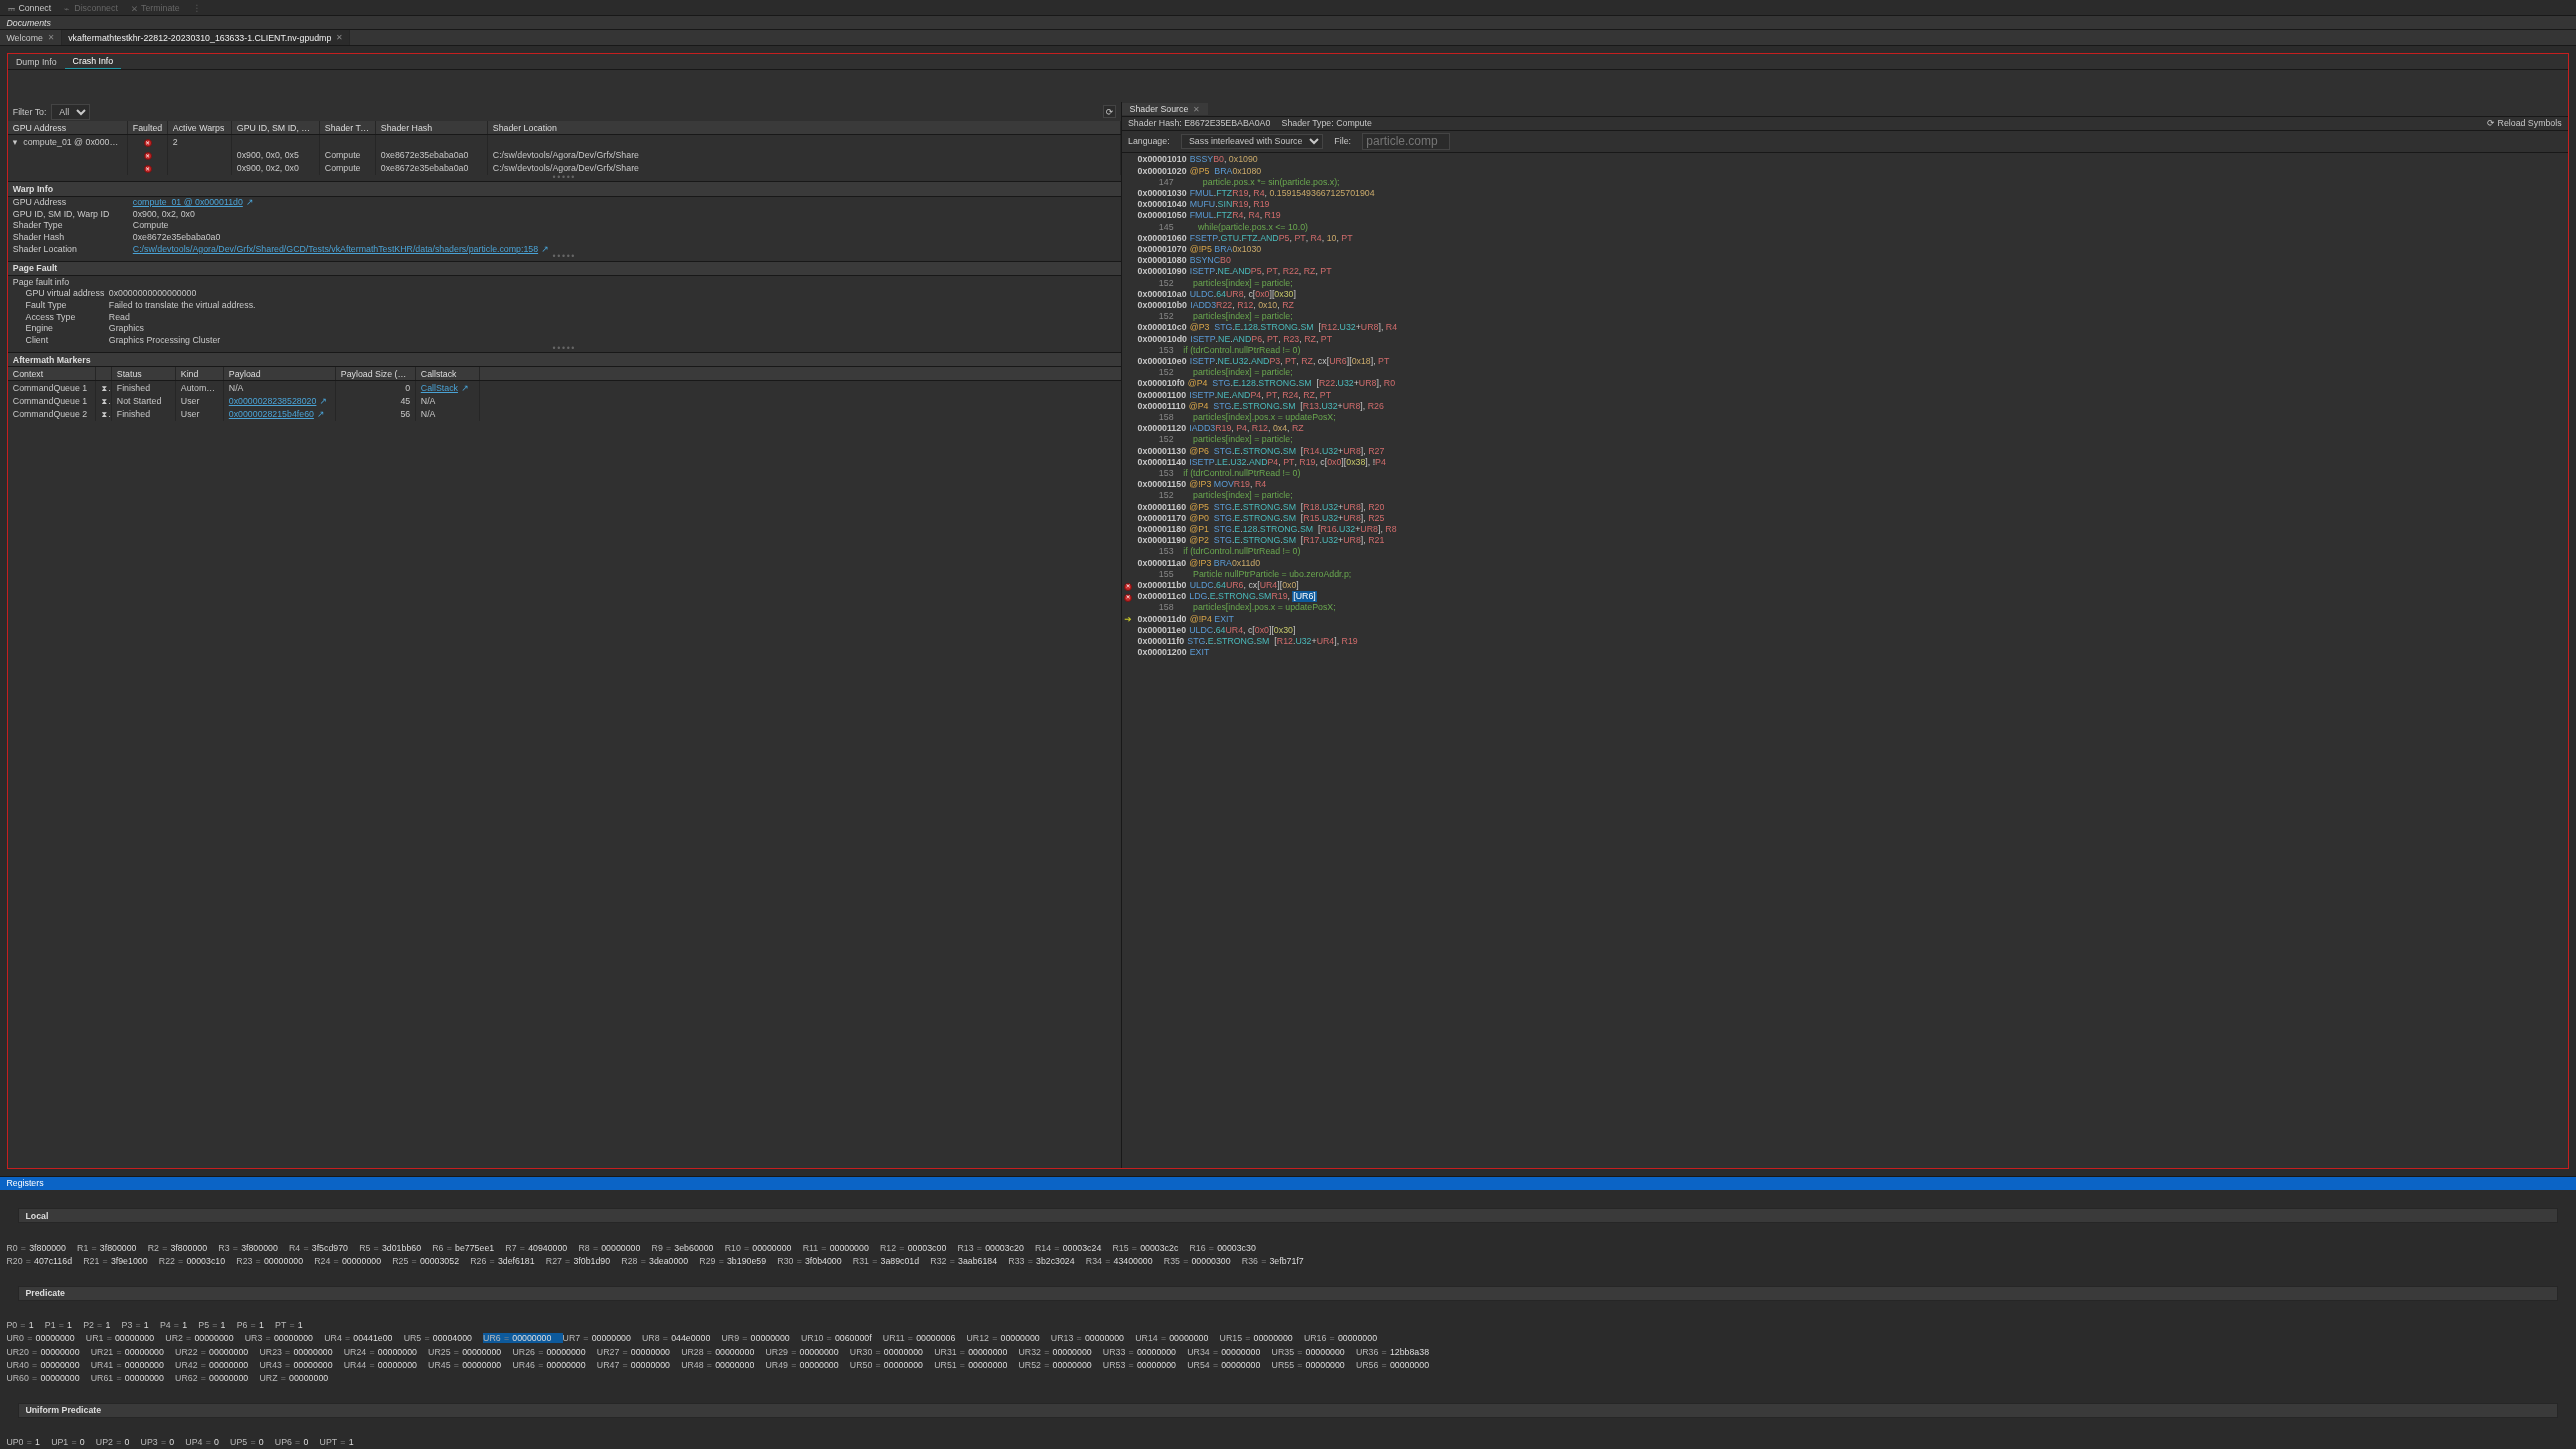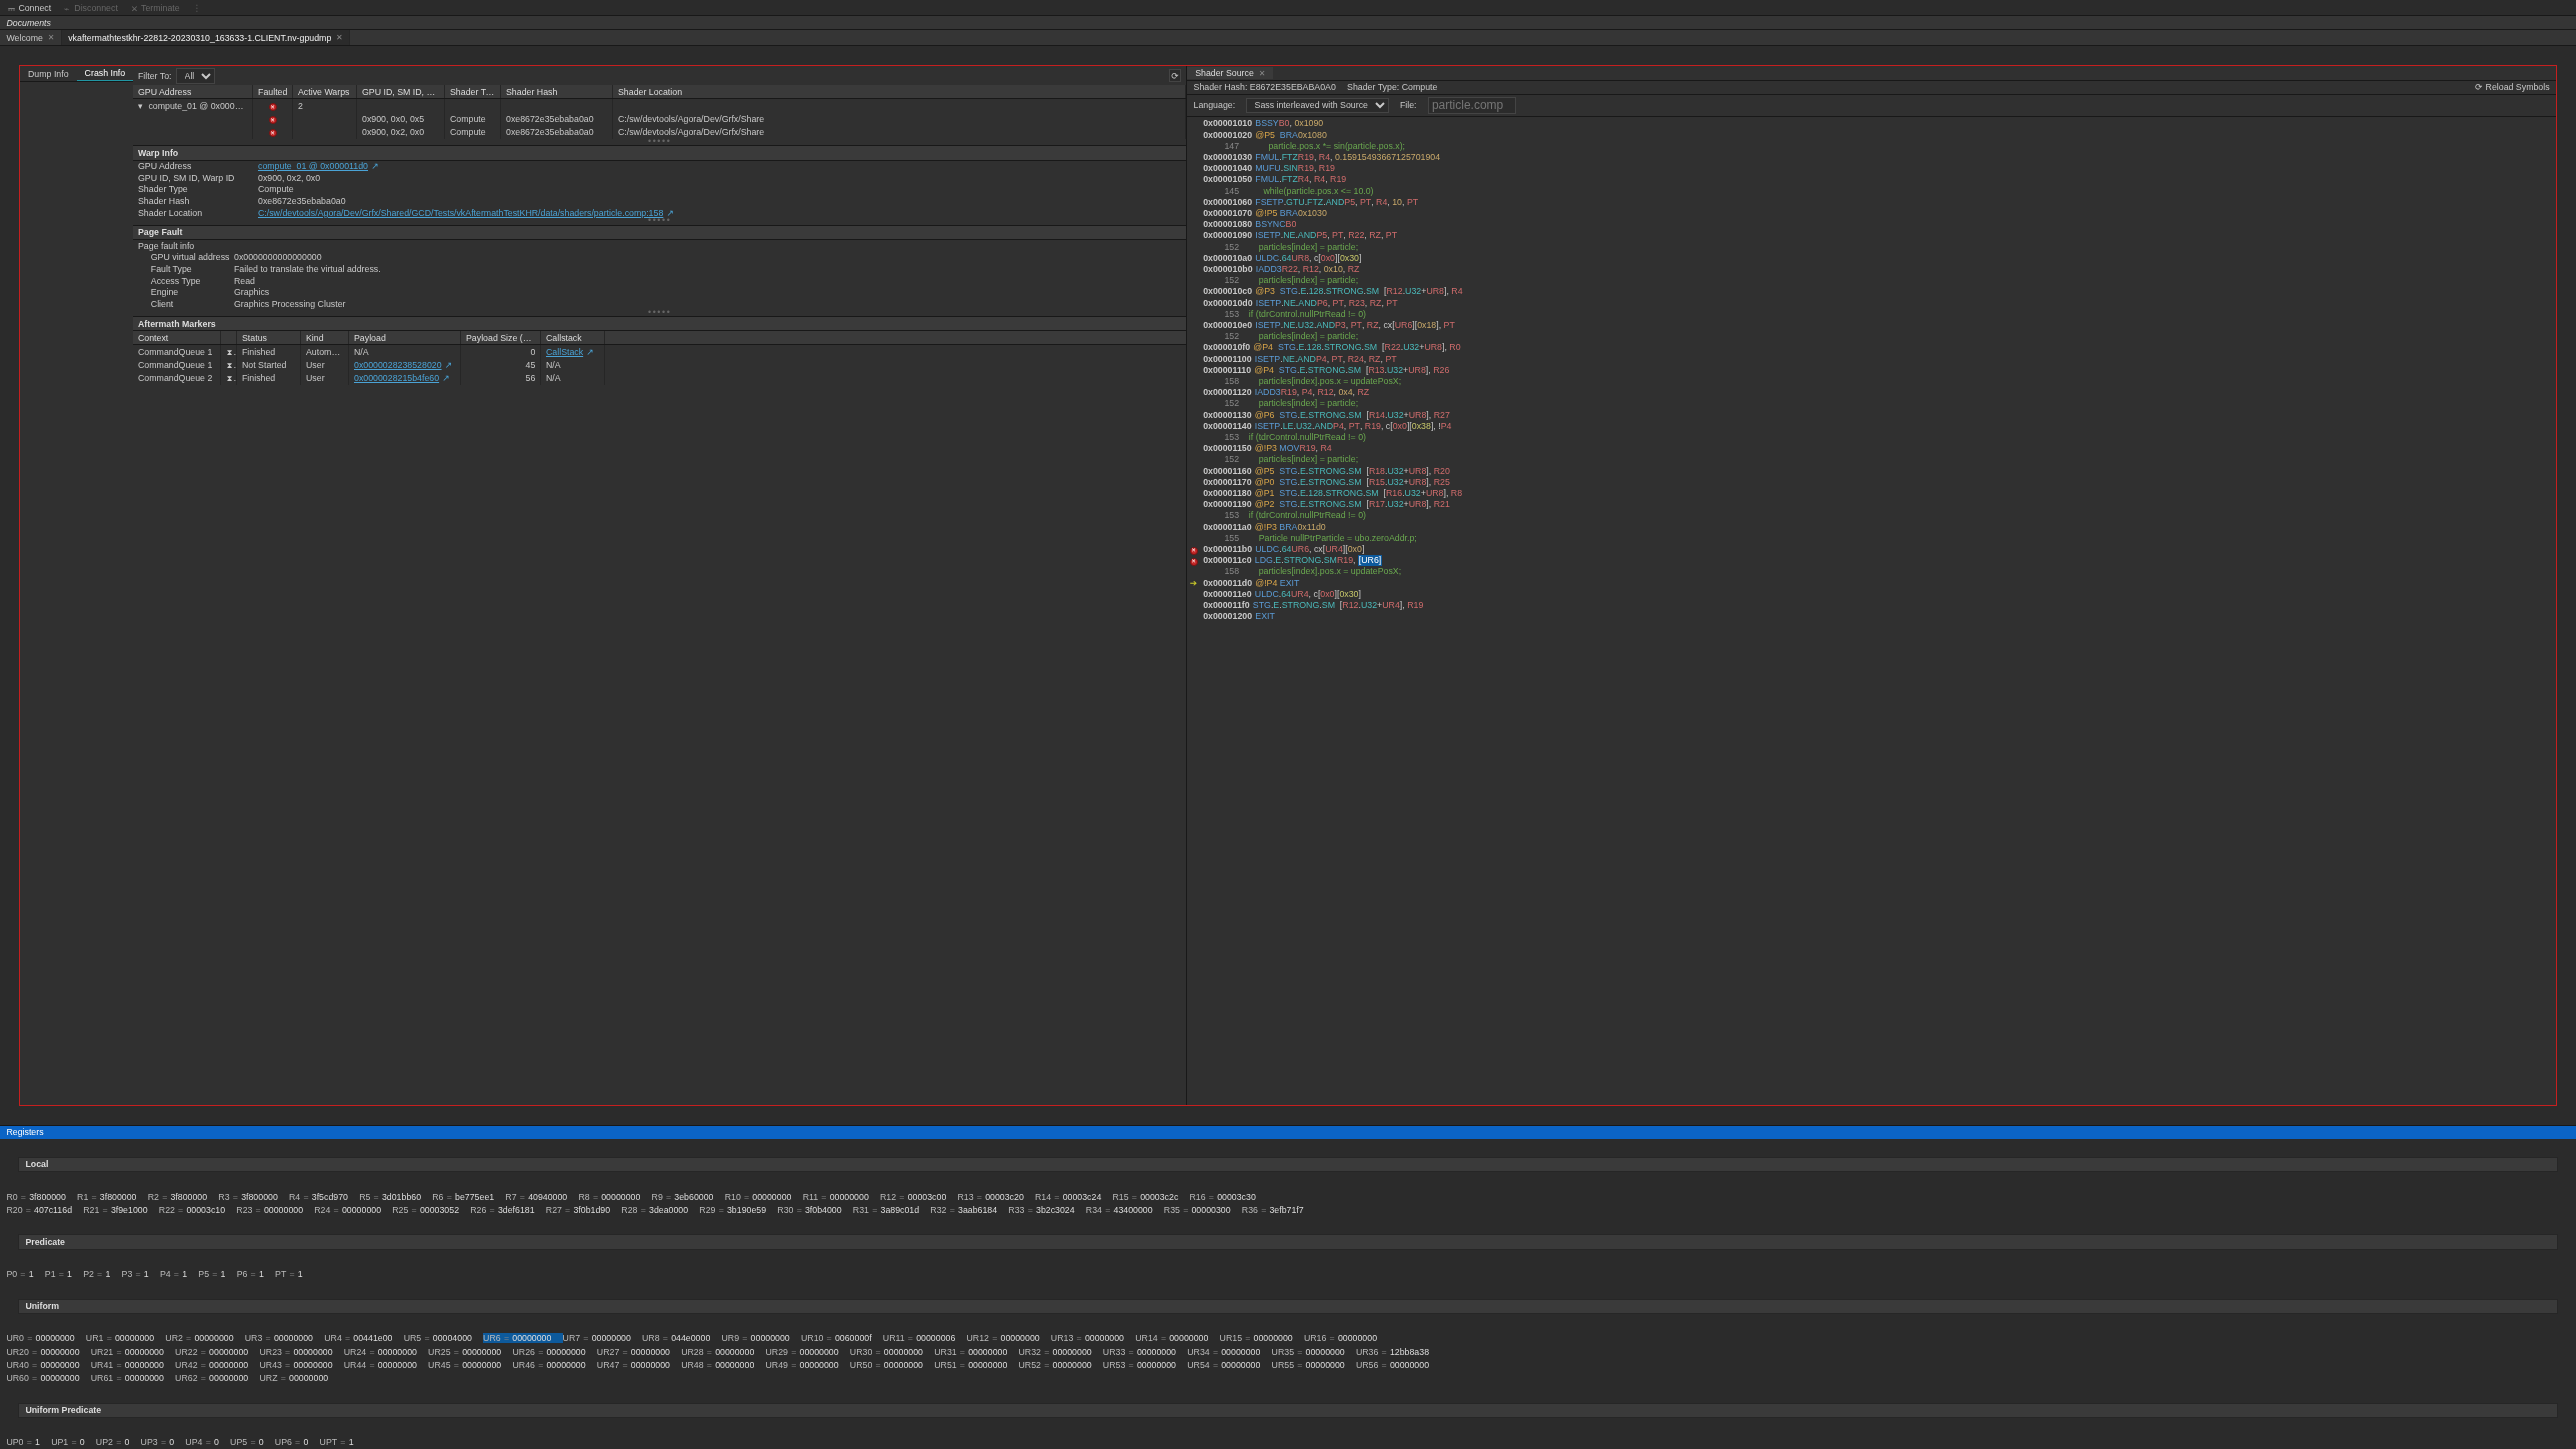--- a/index.html
+++ b/index.html
@@ -13,21 +13,21 @@
 .cmd-btn .ico { width: 8px; height: 8px; display: inline-block; }
 
 
 .docbar { height: 14.4px; background: #353535; border-bottom: 0.8px solid #181818; display: flex; align-items: center; padding: 0 6.4px; color: #ddd; font-style: italic; }
 .tabs-row { height: 16px; background: #353535; display: flex; align-items: stretch; border-bottom: 0.8px solid #181818; }
 .doc-tab { display: inline-flex; align-items: center; padding: 0 6.4px; color: #c8c8c8; border-right: 0.8px solid #262626; cursor: pointer; gap: 4.8px; }
 .doc-tab.active { background: #2b2b2b; color: #f0f0f0; }
 .close-x { color: #888; font-size: 8px; cursor: pointer; }
 
 
-.red-wrap { border: 1.6px solid #c61f1f; margin: 19px; display: flex; flex-direction: row; flex: 1; min-height: 0; background: #303030; }
+.red-wrap { border: 1.6px solid #c61f1f; margin: 7px; display: flex; flex-direction: column; flex: 1; min-height: 0; background: #303030; gap: 32px; }
 .sub-tabs { height: 16px; background: #303030; display: flex; align-items: stretch; border-bottom: 0.8px solid #181818; }
 .sub-tab { display: inline-flex; align-items: center; padding: 0 8px; color: #c8c8c8; cursor: pointer; }
 .sub-tab.active { border-bottom: 1.6px solid #2196a3; color: #fff; }
 
 
 .main-split { display: flex; flex: 1; min-height: 0; }
 .left-pane { flex: 1; display: flex; flex-direction: column; min-width: 0; border-right: 0.8px solid #181818; }
 .right-pane { flex: 1.3; display: flex; flex-direction: column; min-width: 0; }
 
 .section-hdr { background: #3a3a3a; color: #ddd; padding: 1.6px 4.8px; font-weight: 600; border-top: 0.8px solid #181818; border-bottom: 0.8px solid #181818; }
@@ -592,21 +592,20 @@
             <span class="rn">P6  </span>
             <span class="gray">=</span> 
             <span class="rv">1</span>
           </span>
           <span class="reg-cell">
             <span class="rn">PT  </span>
             <span class="gray">=</span> 
             <span class="rv">1</span>
           </span>
         </div>
-        <div class="reg-sec-hdr">Uniform</div>
         <div class="reg-grid">
           <span class="reg-cell">
             <span class="rn">UR0 </span>
             <span class="gray">=</span> 
             <span class="rv">00000000</span>
           </span>
           <span class="reg-cell">
             <span class="rn">UR1 </span>
             <span class="gray">=</span> 
             <span class="rv">00000000</span>

